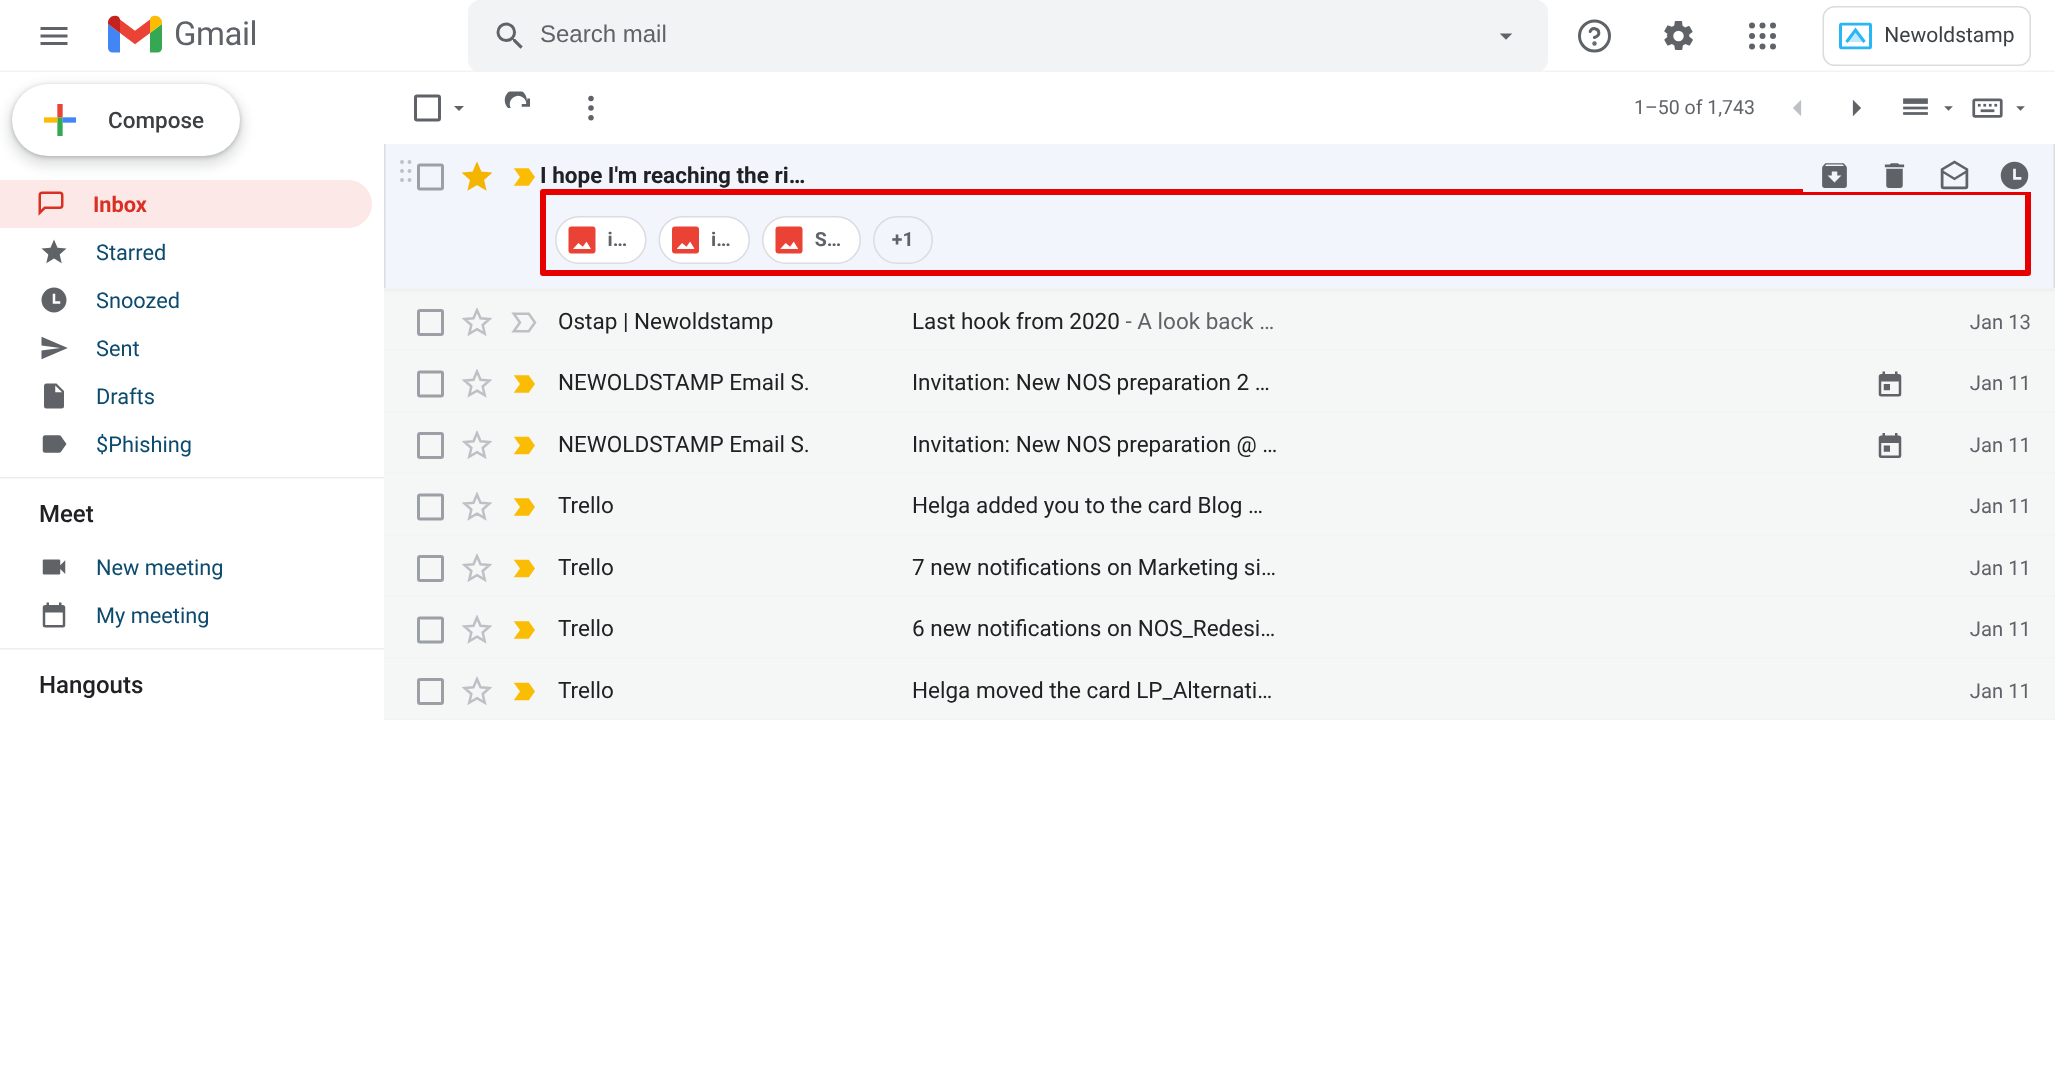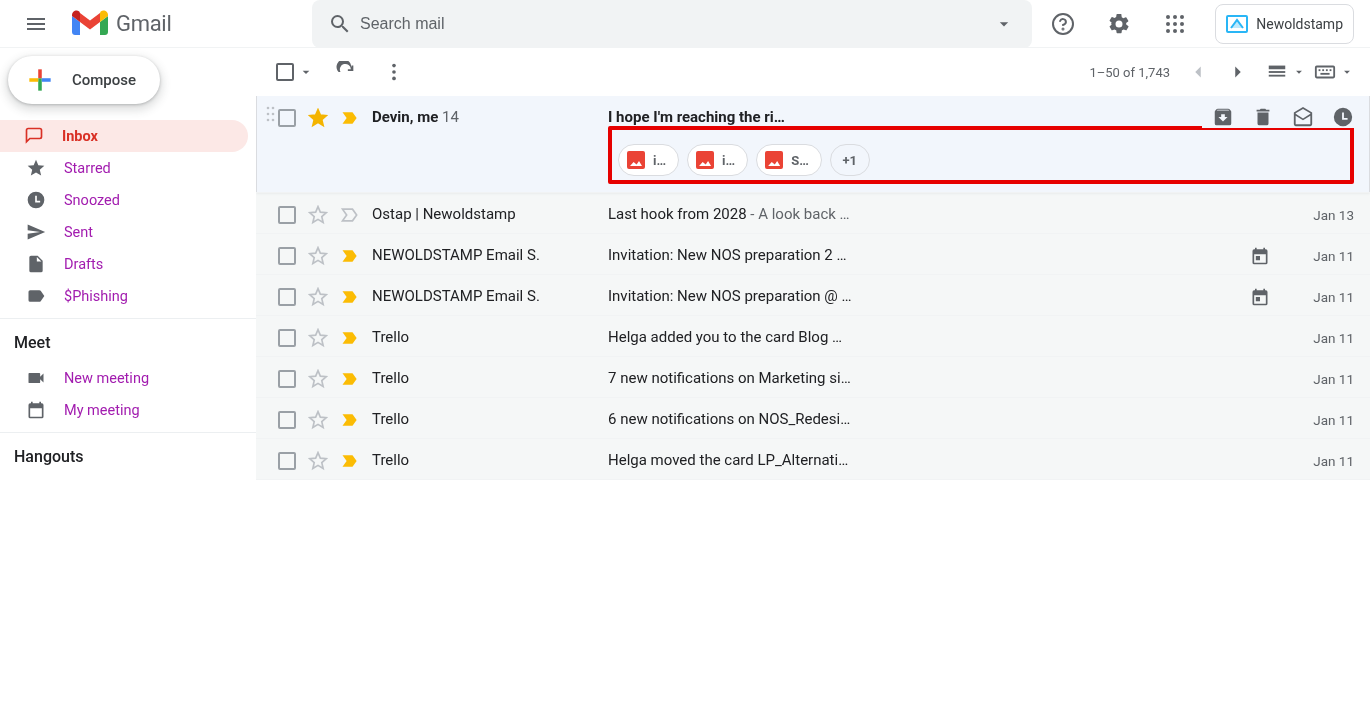--- a/index.html
+++ b/index.html
@@ -23,23 +23,23 @@
   
   .body { display: flex; height: calc(713px - 65px); }
   .sidebar { width: 256px; padding-top: 8px; overflow:hidden; }
   .compose-wrap{padding:0 8px 16px 8px;}
   .compose { display: inline-flex; align-items:center; height: 48px; min-width: 56px; border-radius: 24px; box-shadow: 0 1px 3px rgba(60,64,67,.3), 0 4px 8px 3px rgba(60,64,67,.15); padding: 0 24px 0 16px; background:#fff; cursor:pointer; gap:16px;}
   .compose-label{font-size:15px;color:#3c4043;font-weight:500;}
   .nav-item { display:flex; align-items:center; height:32px; padding: 0 12px 0 26px; border-radius: 0 16px 16px 0; margin-right: 8px; cursor:pointer; gap:18px;}
   .nav-item.active { background: #fce8e6; color:#d93025; font-weight:700;padding-left:24px;}
   .nav-item .nico { width:20px; color:#5f6368; display:flex; align-items:center; justify-content:center;}
   .nav-item.active .nico{color:#d93025;}
-  .nav-label{font-size:14.5px; color:#a21caf;}
+  .nav-label{font-size:14.5px; color:#0c4a6e;}
   .nav-item.active .nav-label{color:#d93025;}
-  .section-title{font-size:16px; font-weight:500; padding: 14px 0 10px 14px; color:#202124;}
+  .section-title{font-size:16px; font-weight:500; padding: 14px 0 10px 26px; color:#202124;}
   .nav-group{border-top:1px solid #eceff1; margin-top:6px;}
   
   .main { flex:1; display:flex; flex-direction:column; border-left: 0px; }
   .toolbar { display:flex; align-items:center; height:48px; padding: 0 16px; }
   .tl-left{display:flex; align-items:center; gap:8px;}
   .cbwrap{display:flex; align-items:center; gap:4px; padding:4px;}
   .cb{ width:18px; height:18px; border:2px solid #5f6368; border-radius:2px; display:inline-block;}
   .dd{color:#5f6368;font-size:10px;}
   .ticon{width:40px;height:40px;display:flex;align-items:center;justify-content:center;color:#5f6368;cursor:pointer;}
   .tl-right{margin-left:auto; display:flex; align-items:center; gap:8px; color:#5f6368; font-size:13px;}
@@ -321,21 +321,20 @@
               <svg width="20" height="20" viewBox="0 0 24 24" fill="#f4b400" stroke="#f4b400" stroke-width="2">
                 <path d="M12 17.27L18.18 21l-1.64-7.03L22 9.24l-7.19-.61L12 2 9.19 8.63 2 9.24l5.46 4.73L5.82 21z"></path>
               </svg>
             </span>
       <span class="implabel ">
               <svg width="20" height="20" viewBox="0 0 24 24" fill="#fbbc04" stroke="#fbbc04" stroke-width="0">
                 <path d="M3 5h12l5 7-5 7H3l5-7-5-7z"></path>
               </svg>
             </span>
     </div>
-    <div class="sender">Devin, me <span class="thread-count">14</span></div>
     <div class="msgcol">
       <div class="msgline"><span class="subj">I hope I'm reaching the ri…</span></div>
       <div class="highlight-box">
               <div class="attach-row">
                 <div class="attach-chip">
                   <span class="aimg"></span>
                   <span>i…</span>
                 </div>
                 <div class="attach-chip">
                   <span class="aimg"></span>
@@ -392,21 +391,21 @@
               </svg>
             </span>
       <span class="implabel off">
               <svg width="20" height="20" viewBox="0 0 24 24" fill="none" stroke="#bdc1c6" stroke-width="2">
                 <path d="M3 5h12l5 7-5 7H3l5-7-5-7z" fill="none"></path>
               </svg>
             </span>
     </div>
     <div class="sender">Ostap | Newoldstamp</div>
     <div class="msgcol">
-      <div class="msgline"><span class="subj">Last hook from 2028</span> <span class="sep">- </span><span class="snip">A look back …</span></div>
+      <div class="msgline"><span class="subj">Last hook from 2020</span> <span class="sep">- </span><span class="snip">A look back …</span></div>
 
     </div>
 
     <div class="datecol">Jan 13</div>
 
   </div>
         <div class="erow read ">
     <div class="grip">
             <svg width="10" height="20" viewBox="0 0 10 20" fill="#bdc1c6">
               <circle cx="2" cy="4" r="1.3"></circle>

